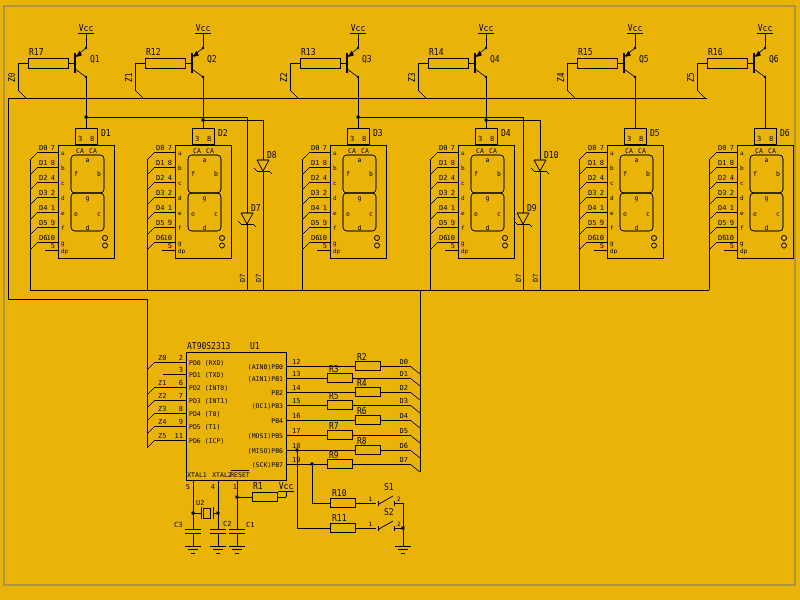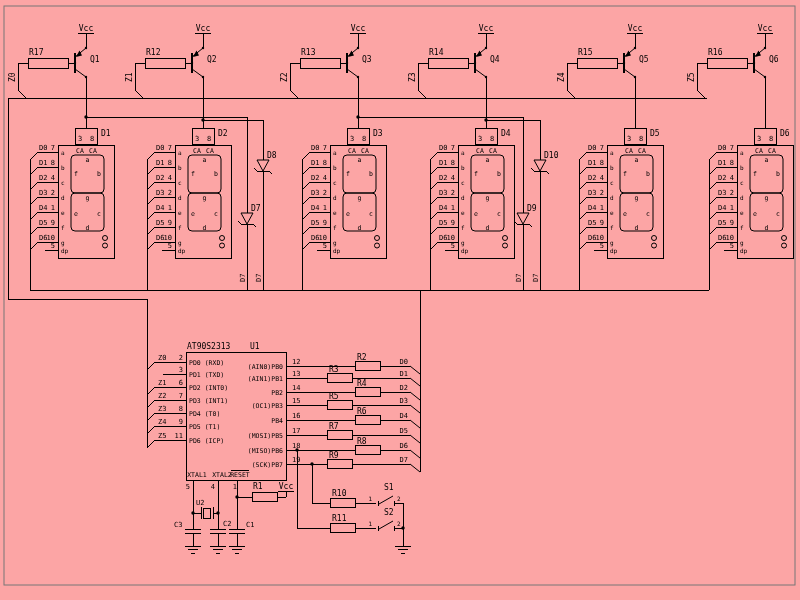--- a/index.html
+++ b/index.html
@@ -1,16 +1,16 @@
 <!DOCTYPE html>
 <html><head>
 <meta charset="utf-8">
 <style>
   html,body{margin:0;padding:0;background:#fff}
-  .sheet{width:800px;height:600px;background:#fca5a5;position:relative}
+  .sheet{width:800px;height:600px;background:#eab308;position:relative}
   svg{display:block}
   .w{stroke:#000;stroke-width:1;fill:none;shape-rendering:crispEdges}
   .d{shape-rendering:auto}
   .b2{stroke-width:1.8}
   .border{stroke:#777;stroke-width:1;fill:none}
   text{font-family:"DejaVu Sans Mono","Liberation Mono",monospace;fill:#000}
   .t8{font-size:8px}
   .t7{font-size:7px}
   .t65{font-size:6.5px}
   .t6{font-size:6px}

